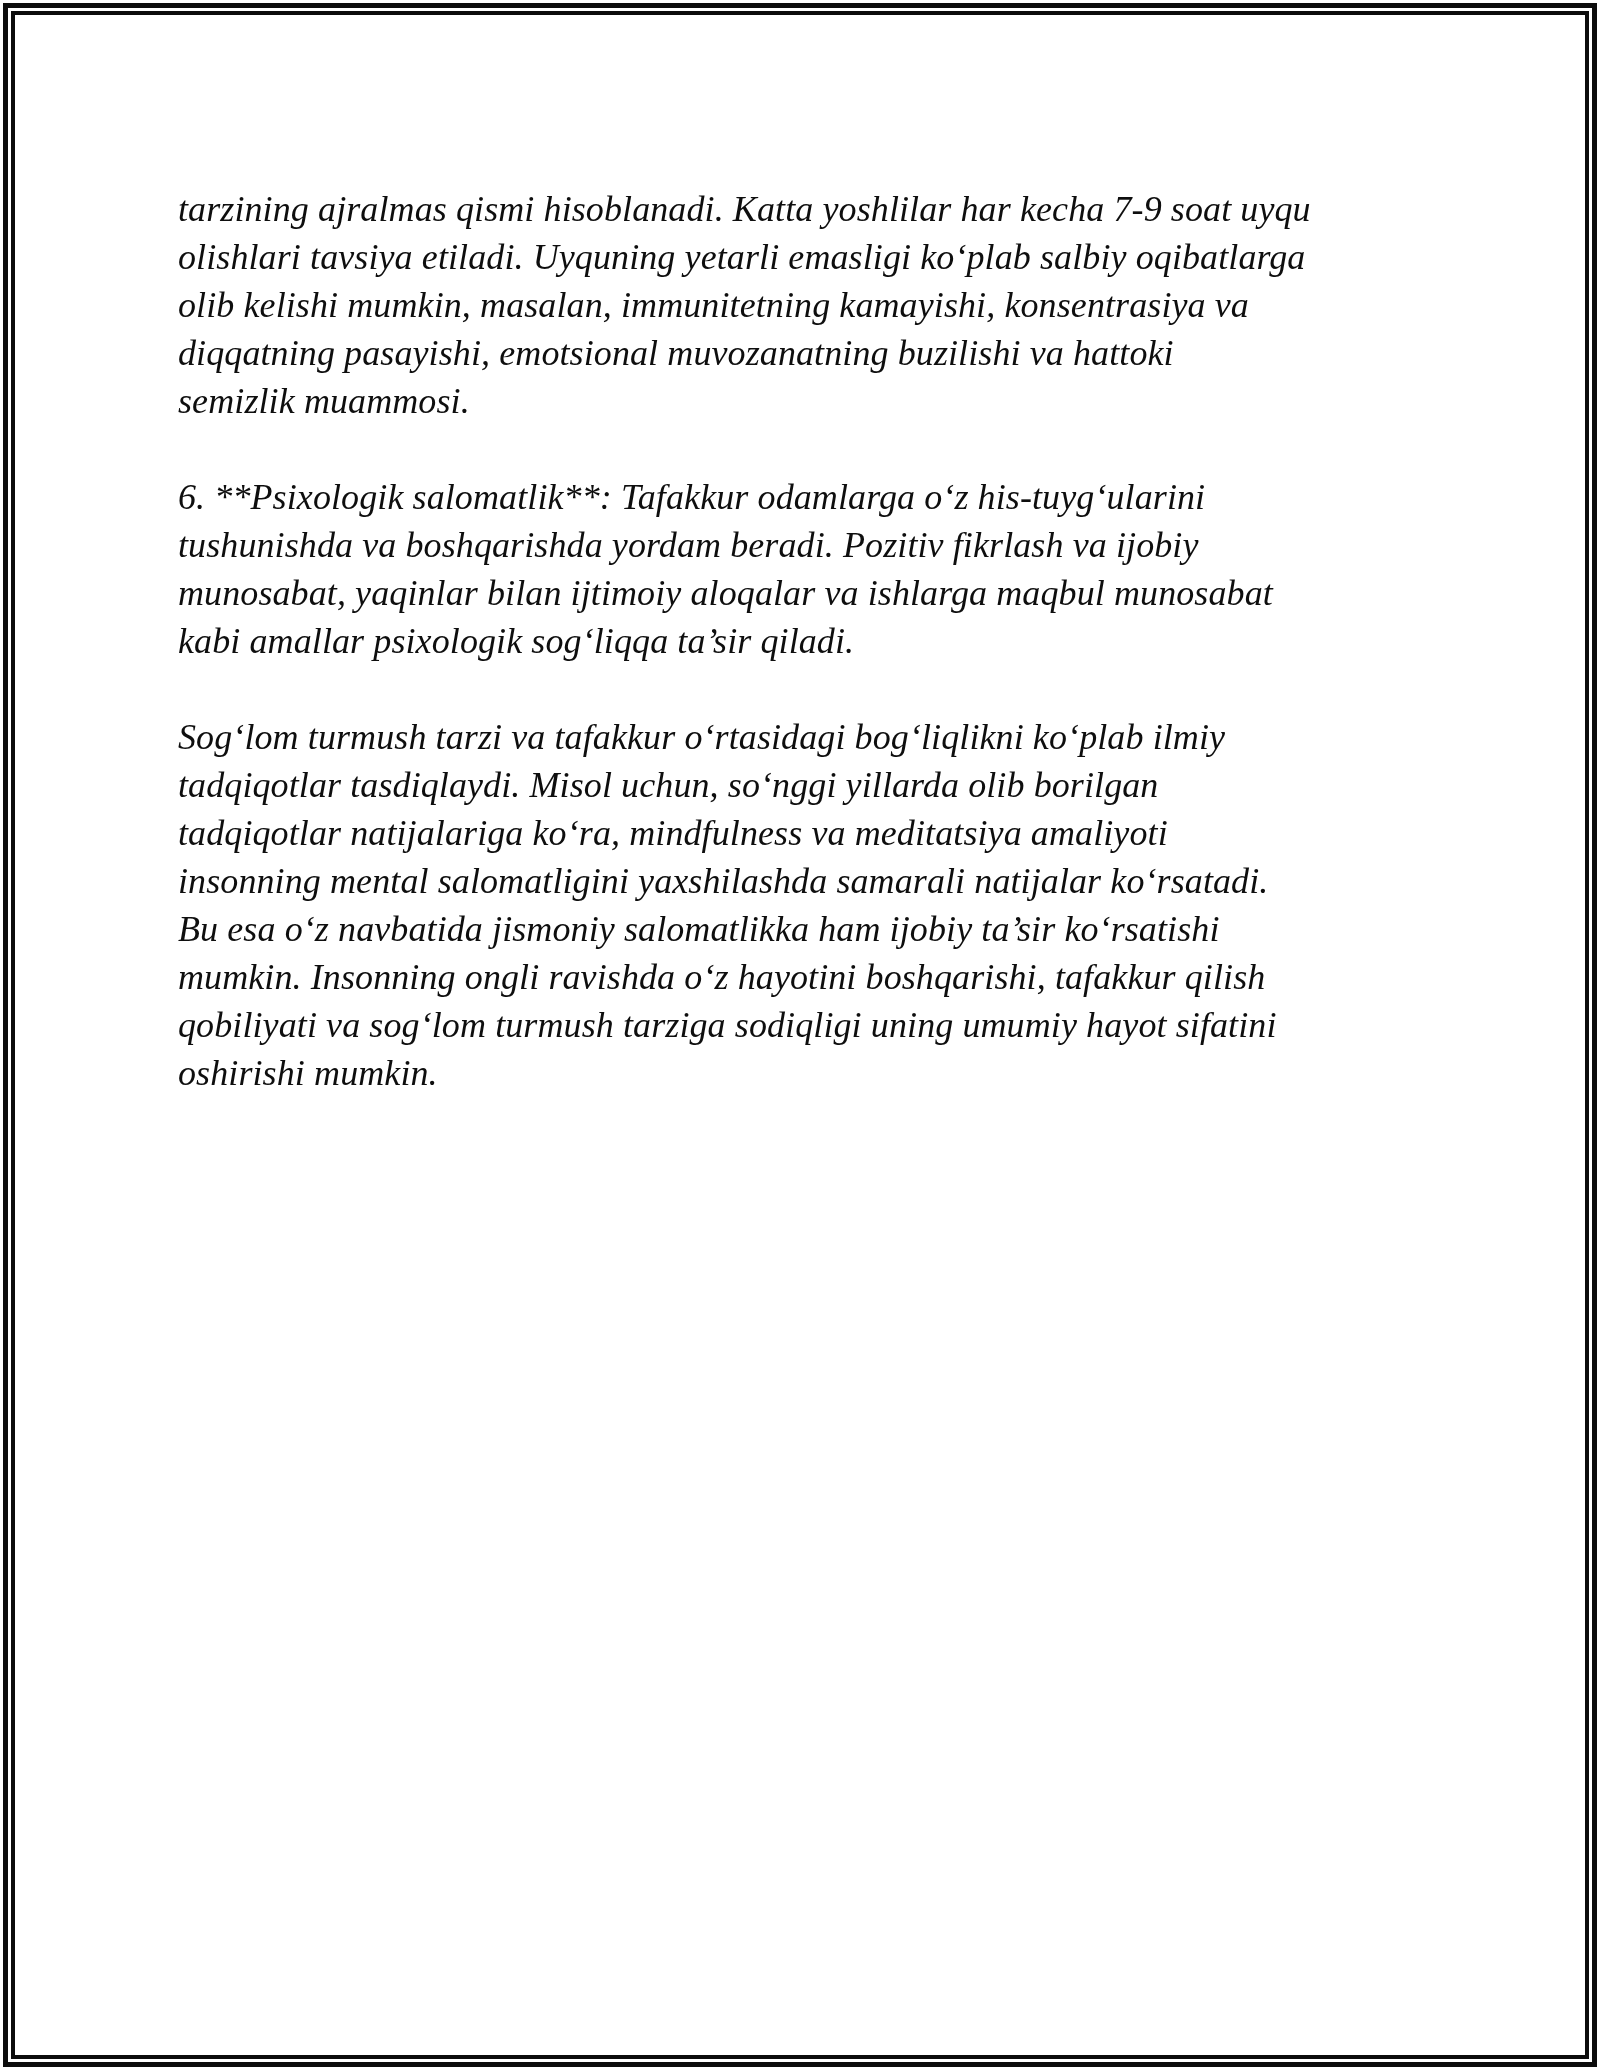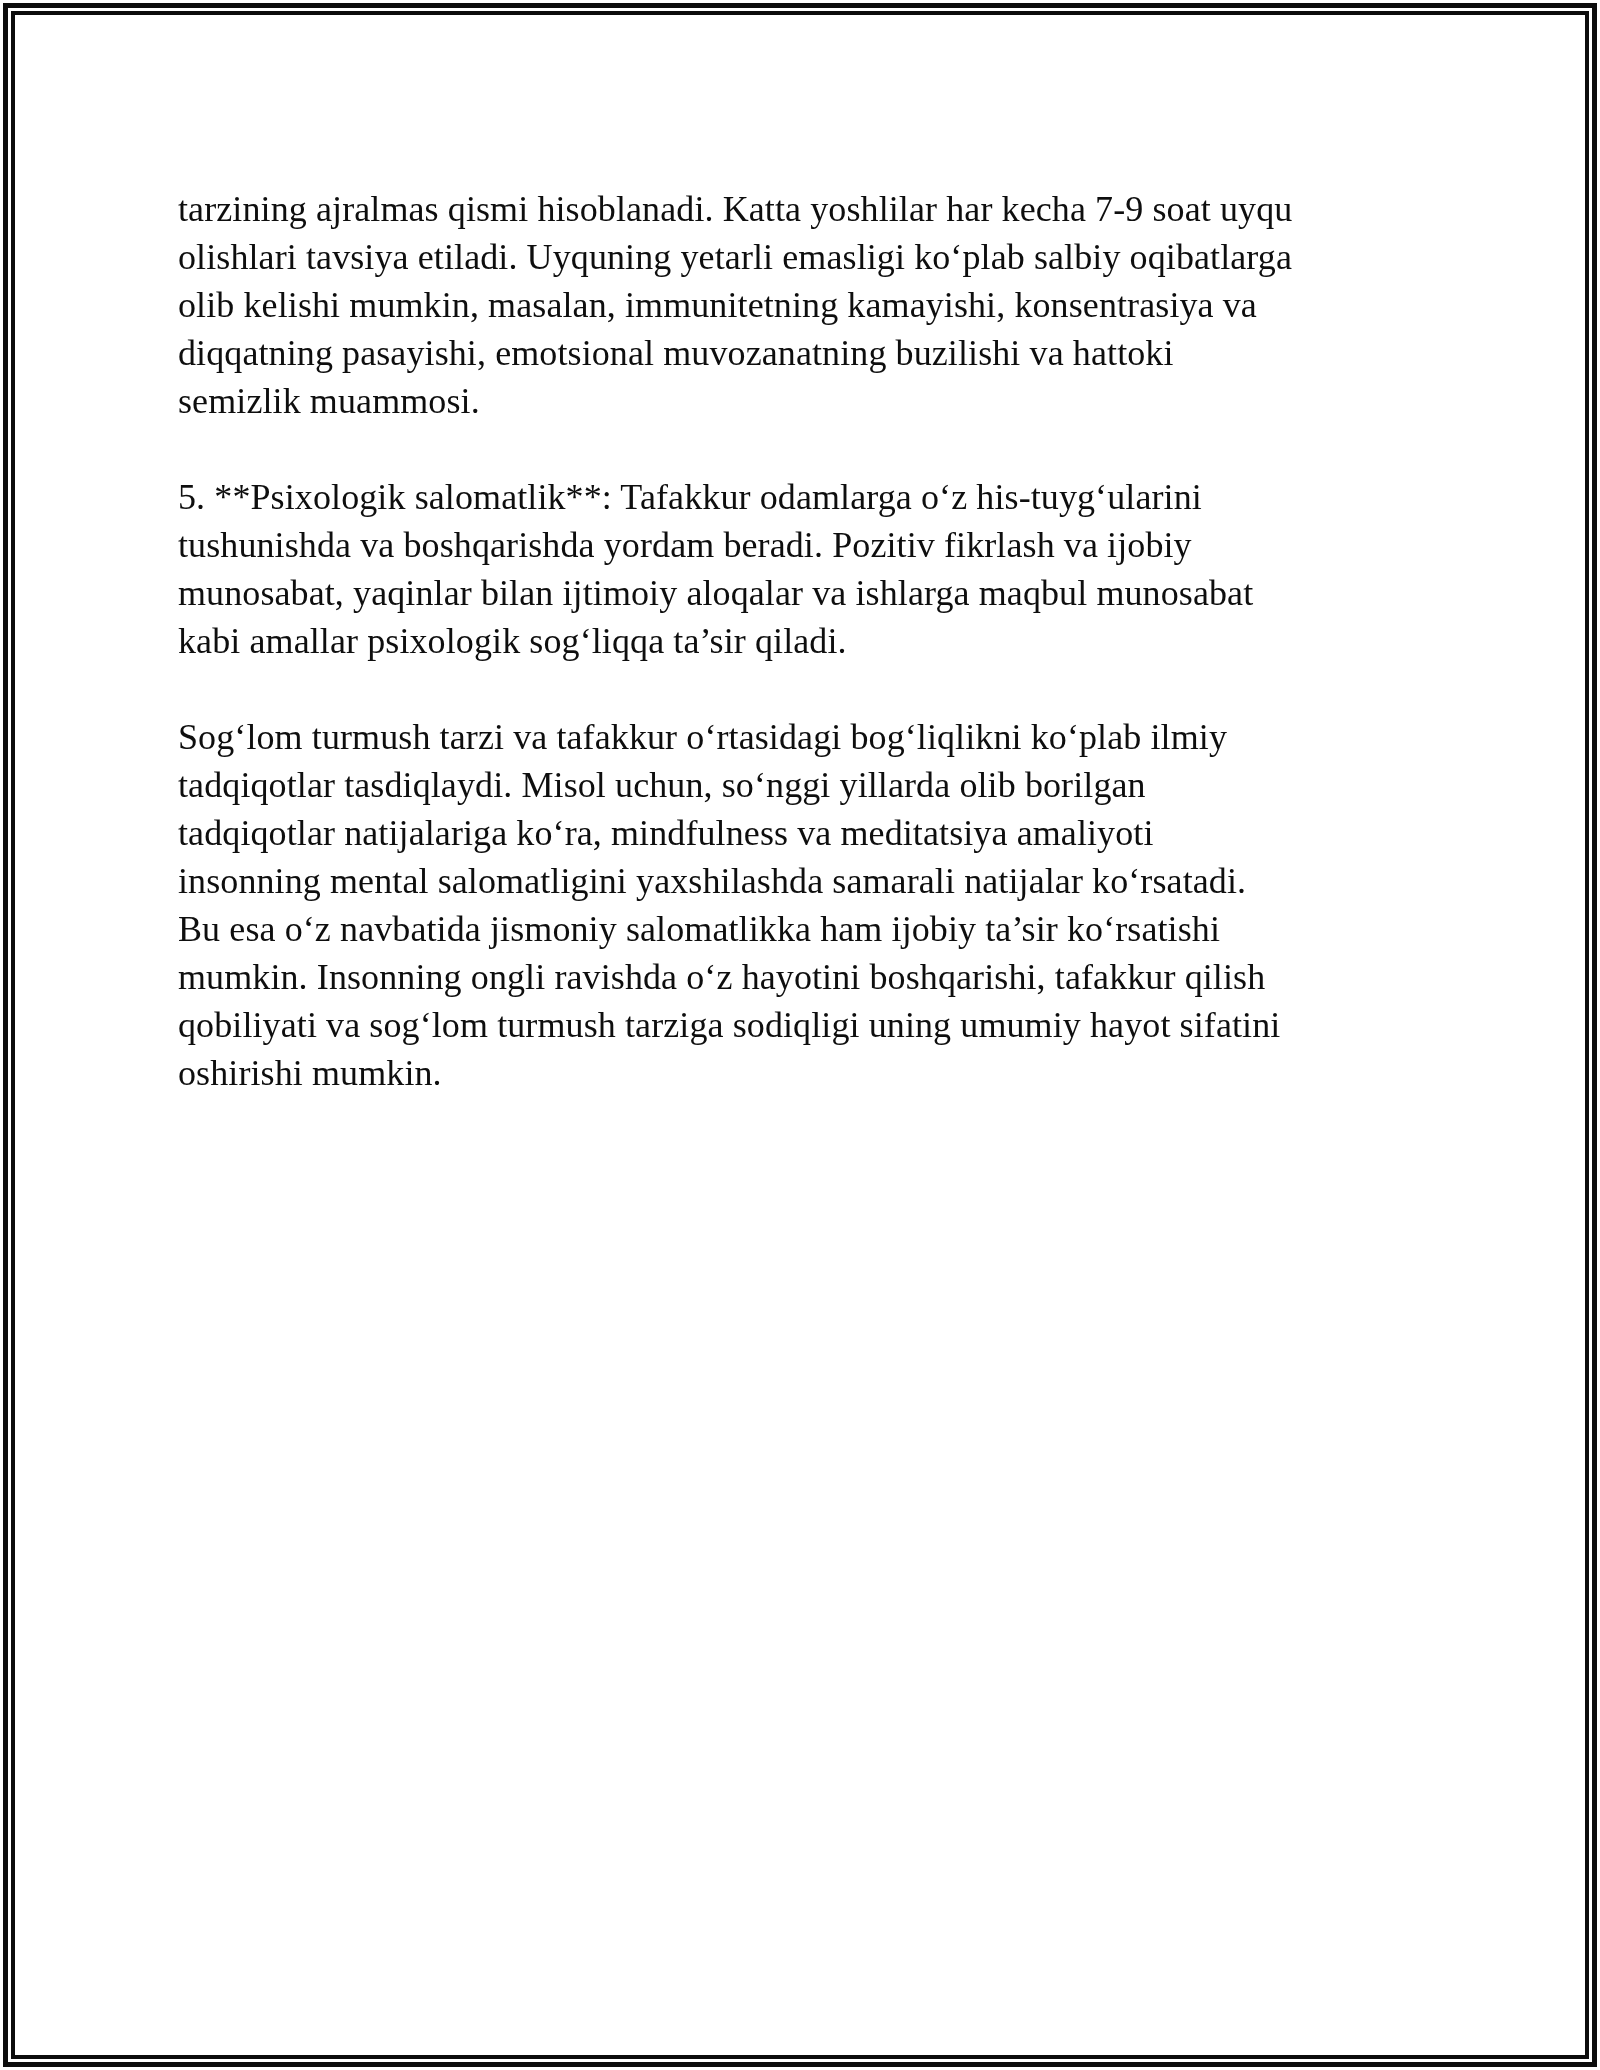--- a/index.html
+++ b/index.html
@@ -14,20 +14,21 @@
     font-family: "Liberation Serif", "DejaVu Serif", serif;
   }
   .frame-outer {
     position: absolute;
     left: 3px;
     top: 3px;
     width: 1594px;
     height: 2064px;
     box-sizing: border-box;
     border: 5px solid #0c0c0c;
+    font-style: italic;
   }
   .frame-inner {
     position: absolute;
     left: 3px;
     top: 3px;
     right: 3px;
     bottom: 3px;
     border: 4px solid #0c0c0c;
   }
   .page-content {
@@ -49,21 +50,21 @@
 <body>
 
 <div class="frame-outer">
   <div class="frame-inner">
     <div class="page-content">
       <p class="para">tarzining ajralmas qismi hisoblanadi. Katta yoshlilar har kecha 7-9 soat uyqu
 olishlari tavsiya etiladi. Uyquning yetarli emasligi ko‘plab salbiy oqibatlarga
 olib kelishi mumkin, masalan, immunitetning kamayishi, konsentrasiya va
 diqqatning pasayishi, emotsional muvozanatning buzilishi va hattoki
 semizlik muammosi.</p>
-      <p class="para">5. **Psixologik salomatlik**: Tafakkur odamlarga o‘z his-tuyg‘ularini
+      <p class="para">6. **Psixologik salomatlik**: Tafakkur odamlarga o‘z his-tuyg‘ularini
 tushunishda va boshqarishda yordam beradi. Pozitiv fikrlash va ijobiy
 munosabat, yaqinlar bilan ijtimoiy aloqalar va ishlarga maqbul munosabat
 kabi amallar psixologik sog‘liqqa ta’sir qiladi.</p>
       <p class="para">Sog‘lom turmush tarzi va tafakkur o‘rtasidagi bog‘liqlikni ko‘plab ilmiy
 tadqiqotlar tasdiqlaydi. Misol uchun, so‘nggi yillarda olib borilgan
 tadqiqotlar natijalariga ko‘ra, mindfulness va meditatsiya amaliyoti
 insonning mental salomatligini yaxshilashda samarali natijalar ko‘rsatadi.
 Bu esa o‘z navbatida jismoniy salomatlikka ham ijobiy ta’sir ko‘rsatishi
 mumkin. Insonning ongli ravishda o‘z hayotini boshqarishi, tafakkur qilish
 qobiliyati va sog‘lom turmush tarziga sodiqligi uning umumiy hayot sifatini

